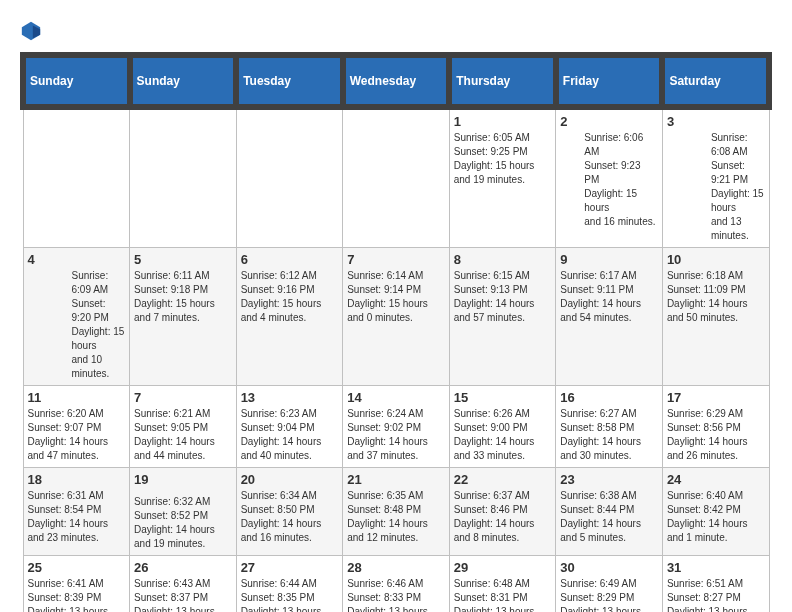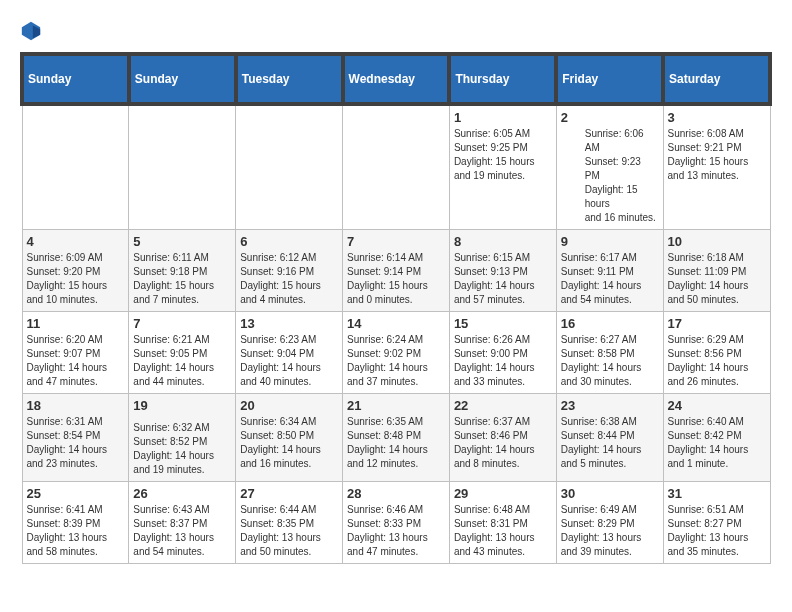--- a/index.html
+++ b/index.html
@@ -43,21 +43,21 @@
       border-collapse: collapse;
       table-layout: fixed;
     }
     thead tr th {
       background-color: #2a6db5;
       color: #fff;
       font-size: 12px;
       font-weight: bold;
       padding: 16px 4px;
       text-align: left;
-      border: 4px solid #404040;
+      border: 6px solid #404040;
     }
     tbody tr td {
       vertical-align: top;
       border: 1px solid #c0c0c0;
       padding: 4px;
       font-size: 10px;
       color: #333;
       height: 80px;
       background: #fff;
     }
@@ -127,30 +127,30 @@
         </td>
         <td>
           <span class="day-num">2</span>
           <div class="day-info" style="white-space: pre-line; margin-left: 24px;">Sunrise: 6:06 AM
 Sunset: 9:23 PM
 Daylight: 15 hours
 and 16 minutes.</div>
         </td>
         <td>
           <span class="day-num">3</span>
-          <div class="day-info" style="white-space: pre-line;">Sunrise: 6:08 AM
+          <div class="day-info" style="white-space: pre-line; margin-left: 44px;">Sunrise: 6:08 AM
 Sunset: 9:21 PM
 Daylight: 15 hours
 and 13 minutes.</div>
         </td>
       </tr>
       <tr>
         <td>
           <span class="day-num">4</span>
-          <div class="day-info" style="white-space: pre-line;">Sunrise: 6:09 AM
+          <div class="day-info" style="white-space: pre-line; margin-left: 44px;">Sunrise: 6:09 AM
 Sunset: 9:20 PM
 Daylight: 15 hours
 and 10 minutes.</div>
         </td>
         <td>
           <span class="day-num">5</span>
           <div class="day-info" style="white-space: pre-line;">Sunrise: 6:11 AM
 Sunset: 9:18 PM
 Daylight: 15 hours
 and 7 minutes.</div>

